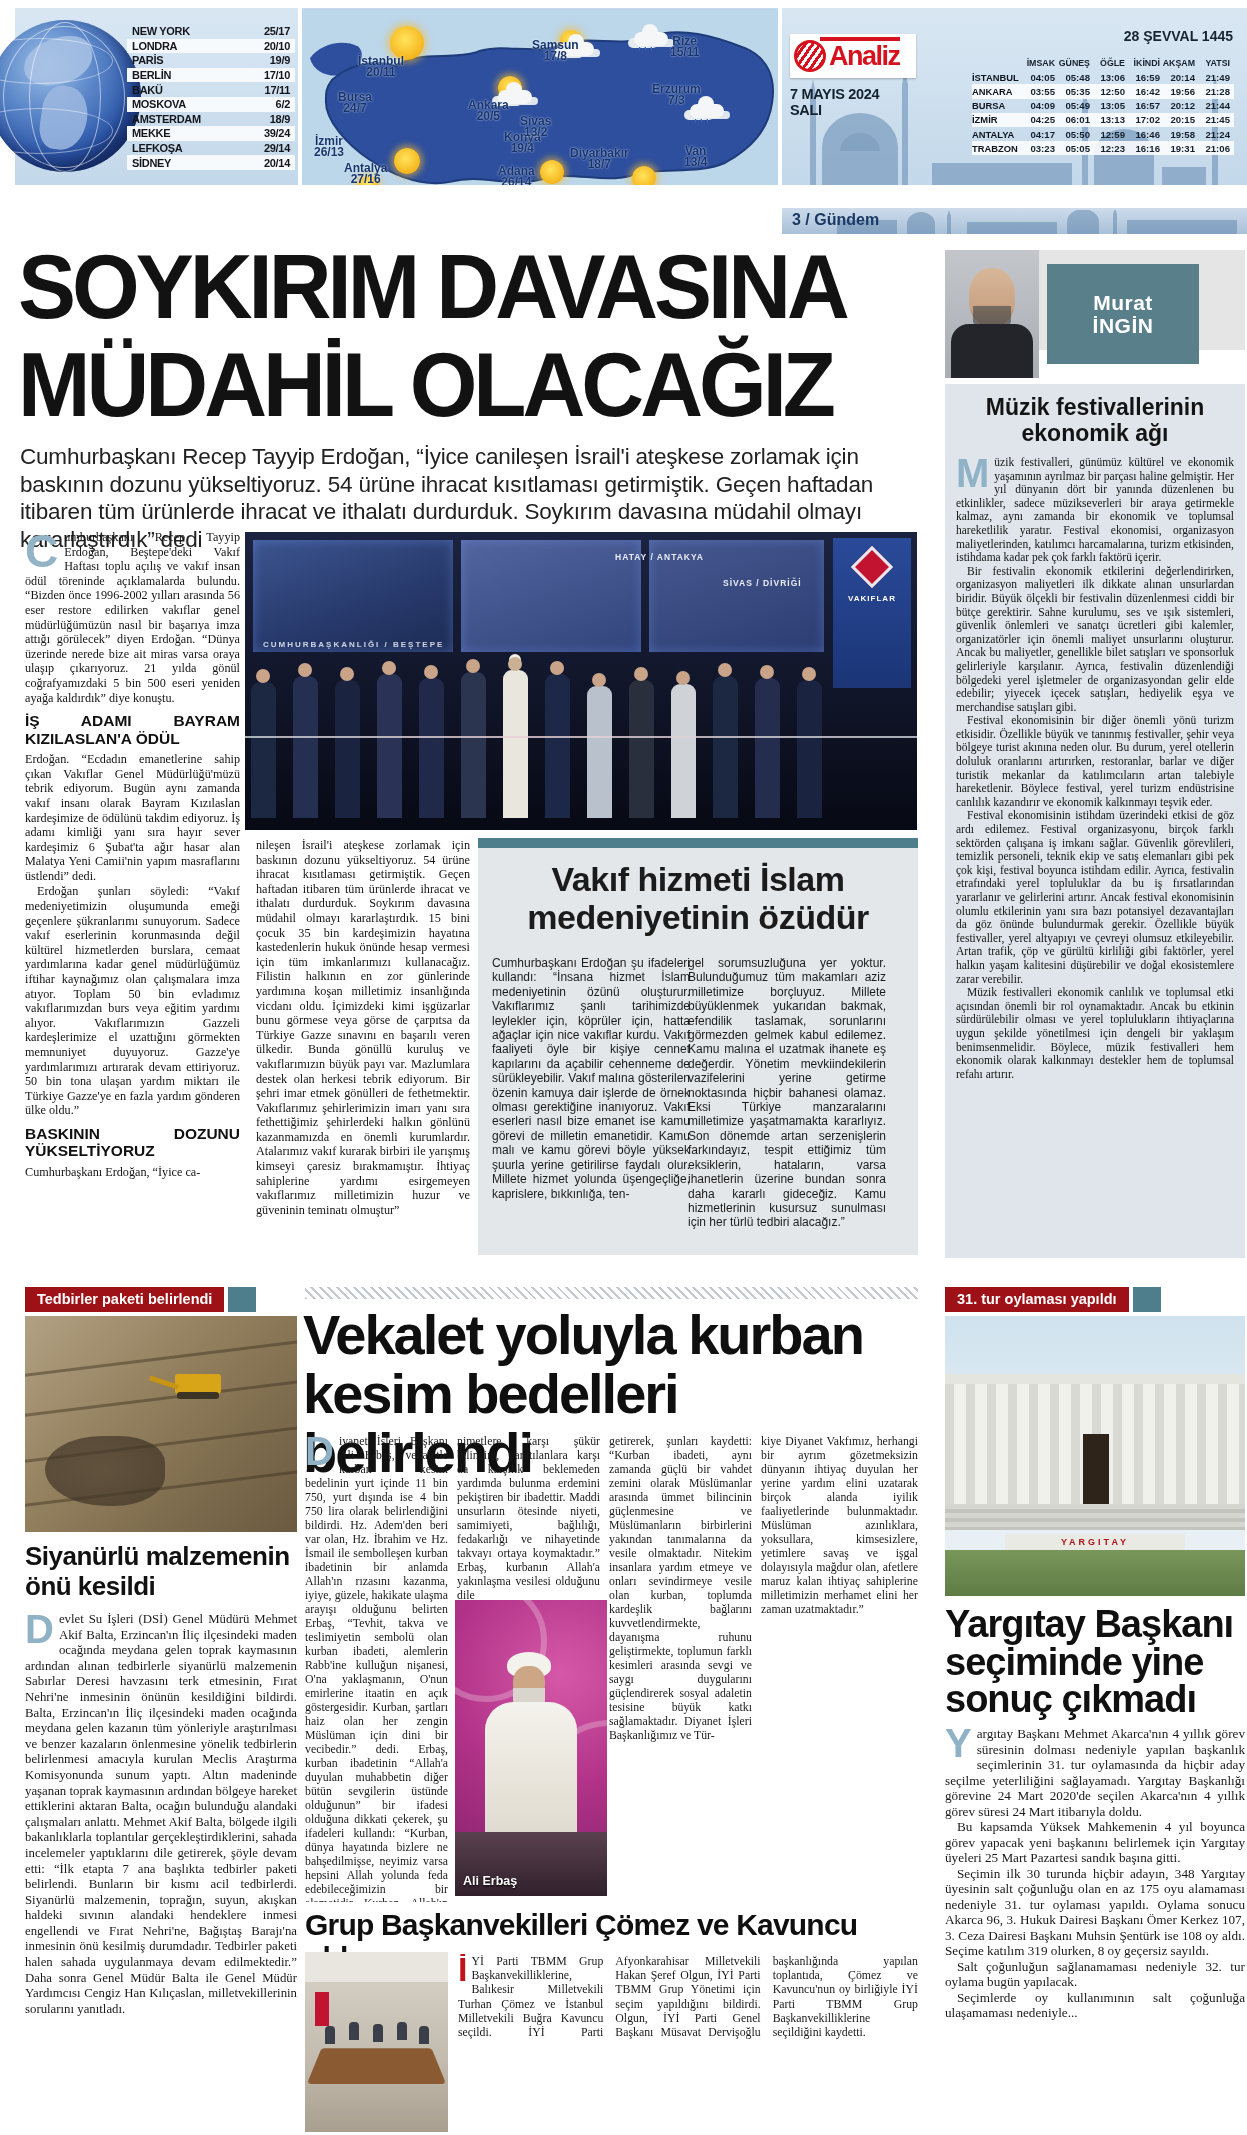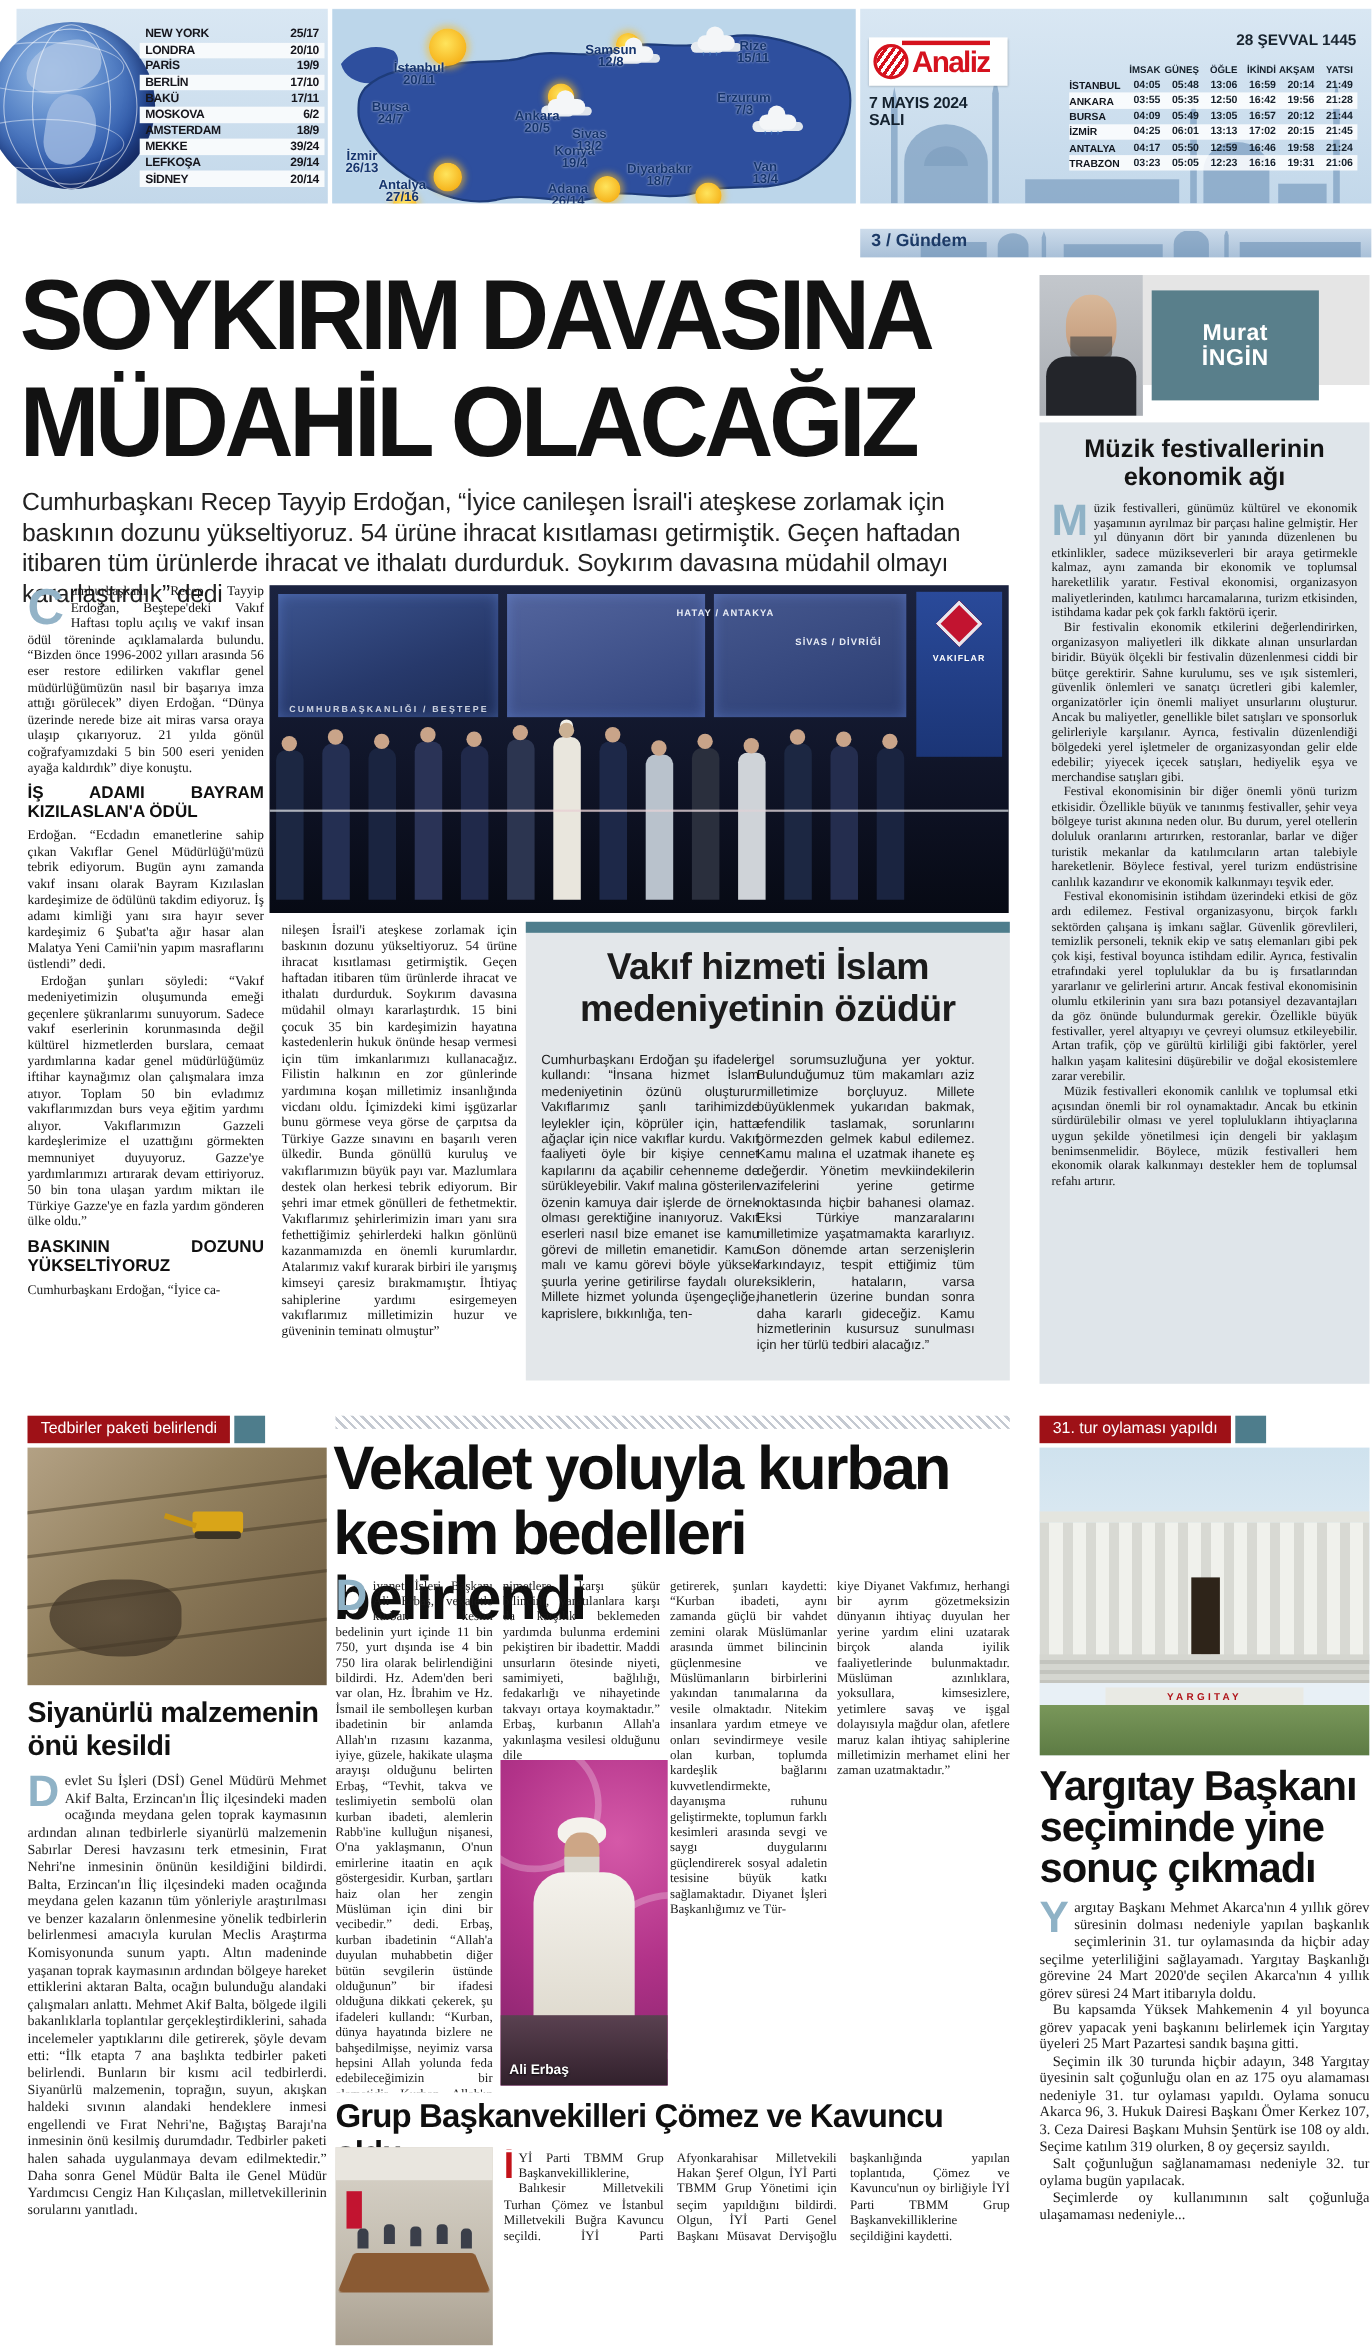--- a/index.html
+++ b/index.html
@@ -99,21 +99,21 @@
   #colm-plate{position:absolute;left:8px;top:14px;width:152px;height:100px;background:#597f8b;display:flex;flex-direction:column;align-items:center;justify-content:center;}
   #colm-plate div{color:#fff;font-weight:700;font-size:21px;line-height:23px;letter-spacing:.5px;}
   #colm-panel{left:945px;top:384px;width:300px;height:874px;background:#dfe5ea;}
   #colm-title{padding:10px 8px 6px 8px;text-align:center;font-size:23px;line-height:26px;font-weight:700;color:#141414;}
   #colm-body{padding:4px 11px 0 11px;font-size:11.5px;line-height:13.6px;color:#151515;height:782px;overflow:hidden;}
   #colm-body p{margin:0;}
   #colm-body p + p{text-indent:11px;}
   .dropcap2{float:left;font-weight:700;color:#8fb2c6;font-size:40px;line-height:33px;padding:1px 5px 0 0;font-family:"Liberation Sans",sans-serif;}
   
   .kicker{position:absolute;height:25px;display:flex;}
-  .kicker .red{background:#9e1117;color:#fff;font-size:14.5px;font-weight:400;line-height:25px;padding:0 12px;white-space:nowrap;}
+  .kicker .red{background:#9e1117;color:#fff;font-size:14.5px;font-weight:700;line-height:25px;padding:0 12px;white-space:nowrap;}
   .kicker .teal{width:28px;height:25px;background:#4e7d8c;margin-left:4px;}
   
   #exc-photo{left:25px;top:1316px;width:272px;height:216px;background:
      linear-gradient(135deg,#b3a184 0%,#93815f 40%,#7e6c4e 70%,#6b5a40 100%);overflow:hidden;}
   #exc-photo .bench{position:absolute;left:-20px;width:330px;height:3px;background:rgba(60,48,30,.45);transform:rotate(-7deg);}
   #exc-photo .digger{position:absolute;left:150px;top:58px;width:46px;height:20px;background:#d9a518;border-radius:3px;}
   #exc-photo .digger::before{content:'';position:absolute;left:-26px;top:6px;width:30px;height:5px;background:#c79414;transform:rotate(18deg);}
   #exc-photo .digger::after{content:'';position:absolute;left:2px;top:18px;width:42px;height:7px;background:#3c3425;border-radius:3px;}
   #exc-photo .pit{position:absolute;left:20px;top:120px;width:120px;height:70px;background:radial-gradient(#4d4030,#3a2f22);border-radius:50% 40% 45% 55%;opacity:.7;}
   #siyan-head{left:25px;top:1541px;width:280px;font-size:26px;line-height:30px;font-weight:700;color:#111;letter-spacing:-.5px;}
@@ -253,21 +253,21 @@
     <div class="mcity" style="left:12px;top:128px;">
         <span>İzmir</span>
         <span>26/13</span>
       </div>
     <div class="mcity" style="left:42px;top:155px;">
         <span>Antalya</span>
         <span>27/16</span>
       </div>
     <div class="mcity" style="left:230px;top:32px;">
         <span>Samsun</span>
-        <span>12/8</span>
+        <span>17/8</span>
       </div>
     <div class="mcity" style="left:218px;top:108px;">
         <span>Sivas</span>
         <span>13/2</span>
       </div>
     <div class="mcity" style="left:196px;top:158px;">
         <span>Adana</span>
         <span>26/14</span>
       </div>
     <div class="mcity" style="left:268px;top:140px;">

